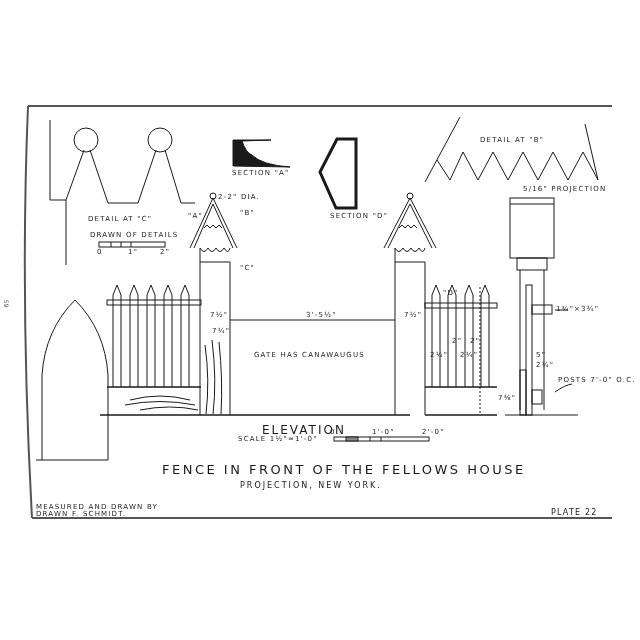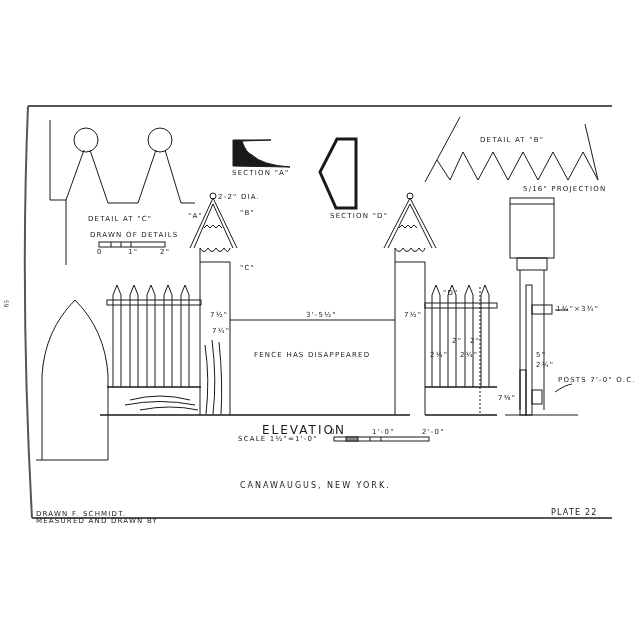--- a/index.html
+++ b/index.html
@@ -121,37 +121,38 @@
 <div class="lbl t-xs" style="left:218px;top:194px;">2-2" DIA.</div>
 <div class="lbl t-xs" style="left:188px;top:213px;">"A"</div>
 <div class="lbl t-xs" style="left:240px;top:210px;">"B"</div>
 <div class="lbl t-xs" style="left:240px;top:265px;">"C"</div>
 <div class="lbl t-xs" style="left:443px;top:290px;">"D"</div>
 
 <div class="lbl t-xs" style="left:210px;top:312px;">7½"</div>
 <div class="lbl t-xs" style="left:212px;top:328px;">7¼"</div>
 <div class="lbl t-xs" style="left:306px;top:312px;">3'-5½"</div>
 <div class="lbl t-xs" style="left:404px;top:312px;">7½"</div>
-<div class="lbl t-xs" style="left:254px;top:352px;">FENCE HAS DISAPPEARED</div>
+<div class="lbl t-xs" style="left:254px;top:352px;">GATE HAS CANAWAUGUS</div>
 
 <div class="lbl t-xs" style="left:452px;top:338px;">2"</div>
 <div class="lbl t-xs" style="left:470px;top:338px;">2"</div>
 <div class="lbl t-xs" style="left:430px;top:352px;">2¼"</div>
 <div class="lbl t-xs" style="left:460px;top:352px;">2¼"</div>
 <div class="lbl t-xs" style="left:498px;top:395px;">7⅜"</div>
 
 <div class="lbl t-xs" style="left:556px;top:306px;">1¾"×3¾"</div>
 <div class="lbl t-xs" style="left:536px;top:352px;">5"</div>
 <div class="lbl t-xs" style="left:536px;top:362px;">2¼"</div>
 <div class="lbl t-xs" style="left:558px;top:377px;">POSTS 7'-0" O.C.</div>
 
 <div class="lbl t-md" style="left:262px;top:424px;">ELEVATION</div>
 <div class="lbl t-xs" style="left:238px;top:436px;">SCALE 1½"=1'-0"</div>
 <div class="lbl t-xs" style="left:330px;top:429px;">0</div>
 <div class="lbl t-xs" style="left:372px;top:429px;">1'-0"</div>
 <div class="lbl t-xs" style="left:422px;top:429px;">2'-0"</div>
 
-<div class="lbl t-sm" style="left:240px;top:482px;letter-spacing:2px;">CANAWAUGUS, NEW YORK.</div>
+<div class="lbl t-lg" style="left:162px;top:463px;">FENCE IN FRONT OF THE FELLOWS HOUSE</div>
+<div class="lbl t-sm" style="left:240px;top:482px;letter-spacing:2px;">PROJECTION, NEW YORK.</div>
 
-<div class="lbl t-xs" style="left:36px;top:518px;">MEASURED AND DRAWN BY</div>
+<div class="lbl t-xs" style="left:36px;top:504px;">MEASURED AND DRAWN BY</div>
 <div class="lbl t-xs" style="left:36px;top:511px;">DRAWN F. SCHMIDT.</div>
 <div class="lbl t-sm" style="left:543px;top:509px;margin-left:8px;">PLATE 22</div>
 </div>
 
 </body></html>

